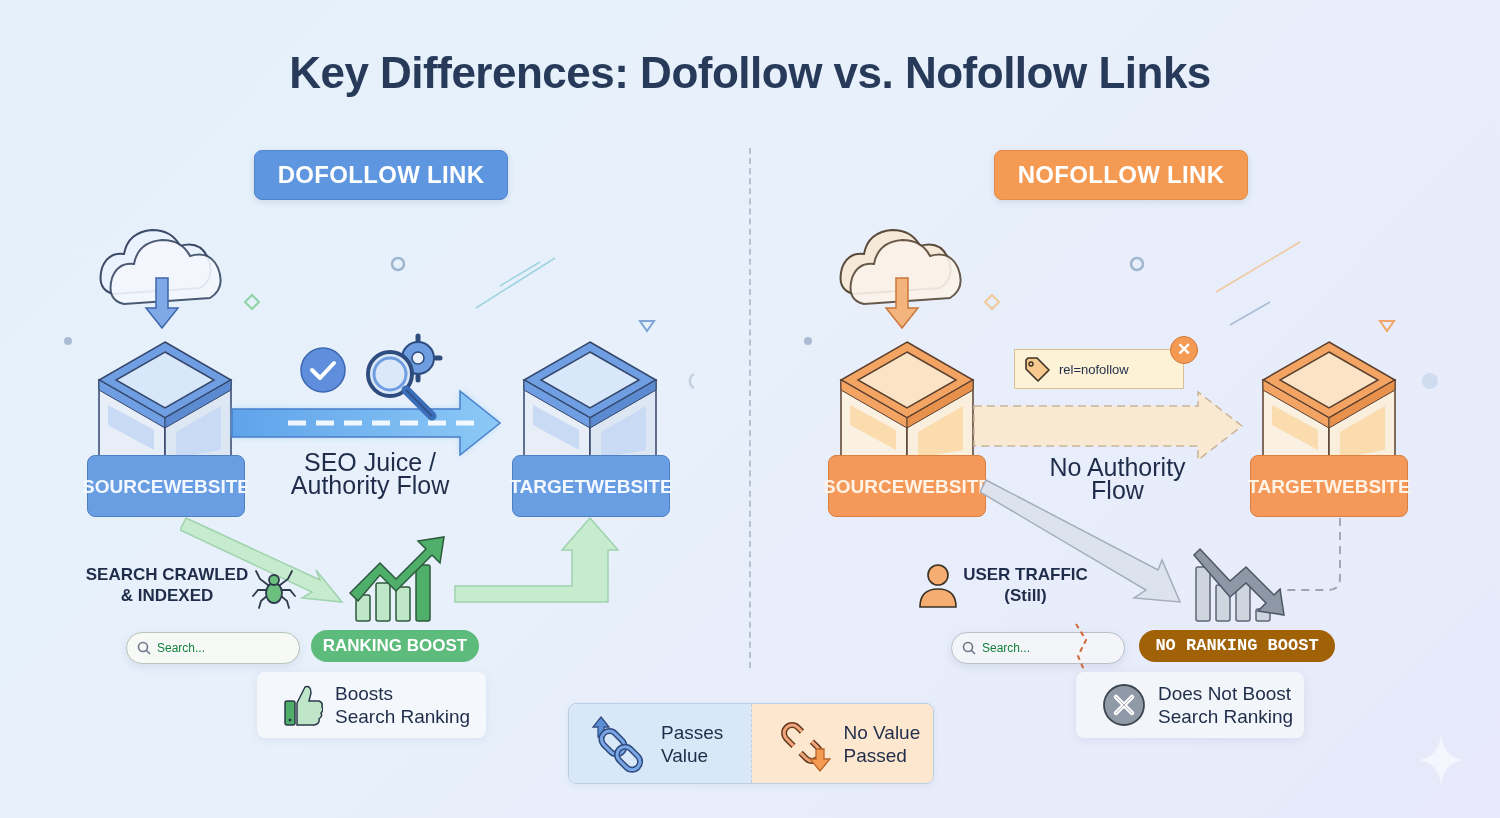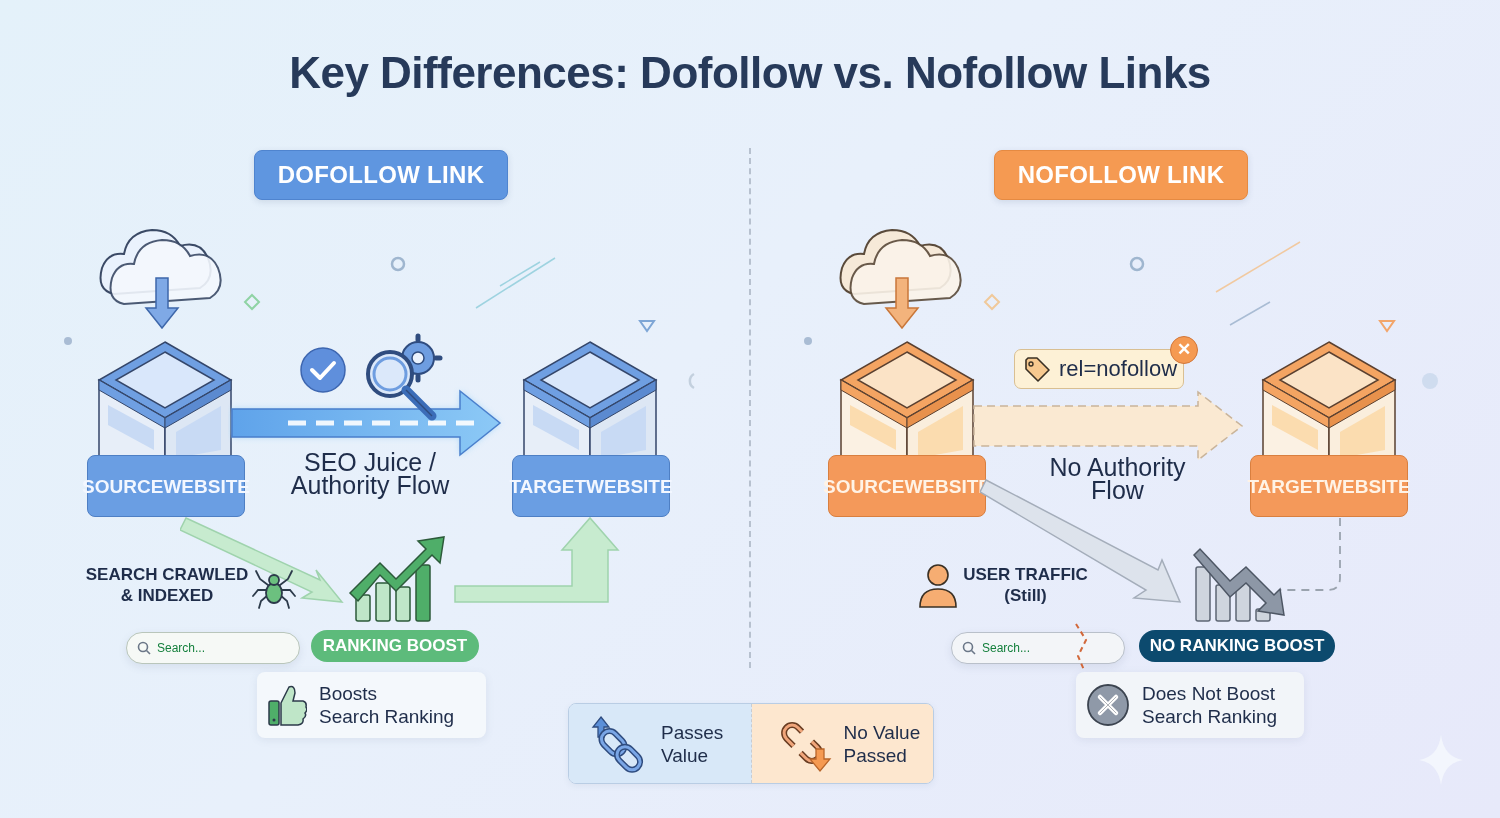--- a/index.html
+++ b/index.html
@@ -39,39 +39,39 @@
     border: 1.5px solid #b9c6bb; box-shadow: 0 3px 8px rgba(80,100,130,0.12);
     display: flex; align-items: center; padding-left: 10px; box-sizing: border-box;
     font-size: 12px; color: #15803d;
   }
   .search-box .mag { margin-right: 6px; }
   .rank-badge {
     height: 32px; line-height: 32px; border-radius: 16px; color: #fff; font-weight: 700;
     font-size: 17px; text-align: center;
   }
   .rank-green { background: #5dbb7b; }
-  .rank-grey { background: #0c4a6e; }
+  .rank-grey { background: #a16207; font-family: Liberation Mono, monospace; }
   .note-card {
     background: #f4f8fc; border-radius: 8px; box-shadow: 0 2px 8px rgba(80,100,130,0.10);
-    display: flex; align-items: center; box-sizing: border-box; padding-left: 10px;
+    display: flex; align-items: center; box-sizing: border-box; padding-left: 26px;
   }
   .note-card .txt { font-size: 19px; line-height: 23px; color: #1f2d4a; margin-left: 12px; }
   .legend {
     left: 568px; top: 703px; width: 364px; height: 79px; border-radius: 8px;
     border: 1.5px solid #b9cde4; overflow: hidden; display: flex;
     box-shadow: 0 2px 6px rgba(80,100,130,0.08);
   }
   .legend-half { flex: 1; display: flex; align-items: center; padding-left: 22px; box-sizing: border-box; }
   .legend-left { background: #d8e8f8; border-right: 1.5px dashed #c8ccd2; }
   .legend-right { background: #fde7cf; }
   .legend-half .txt { font-size: 19px; line-height: 23px; color: #1f2d4a; margin-left: 12px; }
   .tag {
-    left: 1014px; top: 349px; width: 170px; height: 40px; border-radius: 7px;
+    left: 1014px; top: 349px; width: 170px; height: 40px; border-radius: 1px;
     background: #fdf1d6; border: 1.5px solid #d9bf92; display: flex; align-items: center;
-    padding-left: 8px; box-sizing: border-box; font-size: 22px; color: #1f2d4a;
+    padding-left: 8px; box-sizing: border-box; font-size: 13px; color: #1f2d4a;
   }
   .tag-x {
     left: 1170px; top: 336px; width: 26px; height: 26px; border-radius: 50%;
     background: #f59a52; border: 1.5px solid #d2773a; color: #fff;
     font-size: 17px; line-height: 25px; text-align: center; font-weight: 700;
   }
   svg { display: block; }
 </style>
 </head>
 <body>

